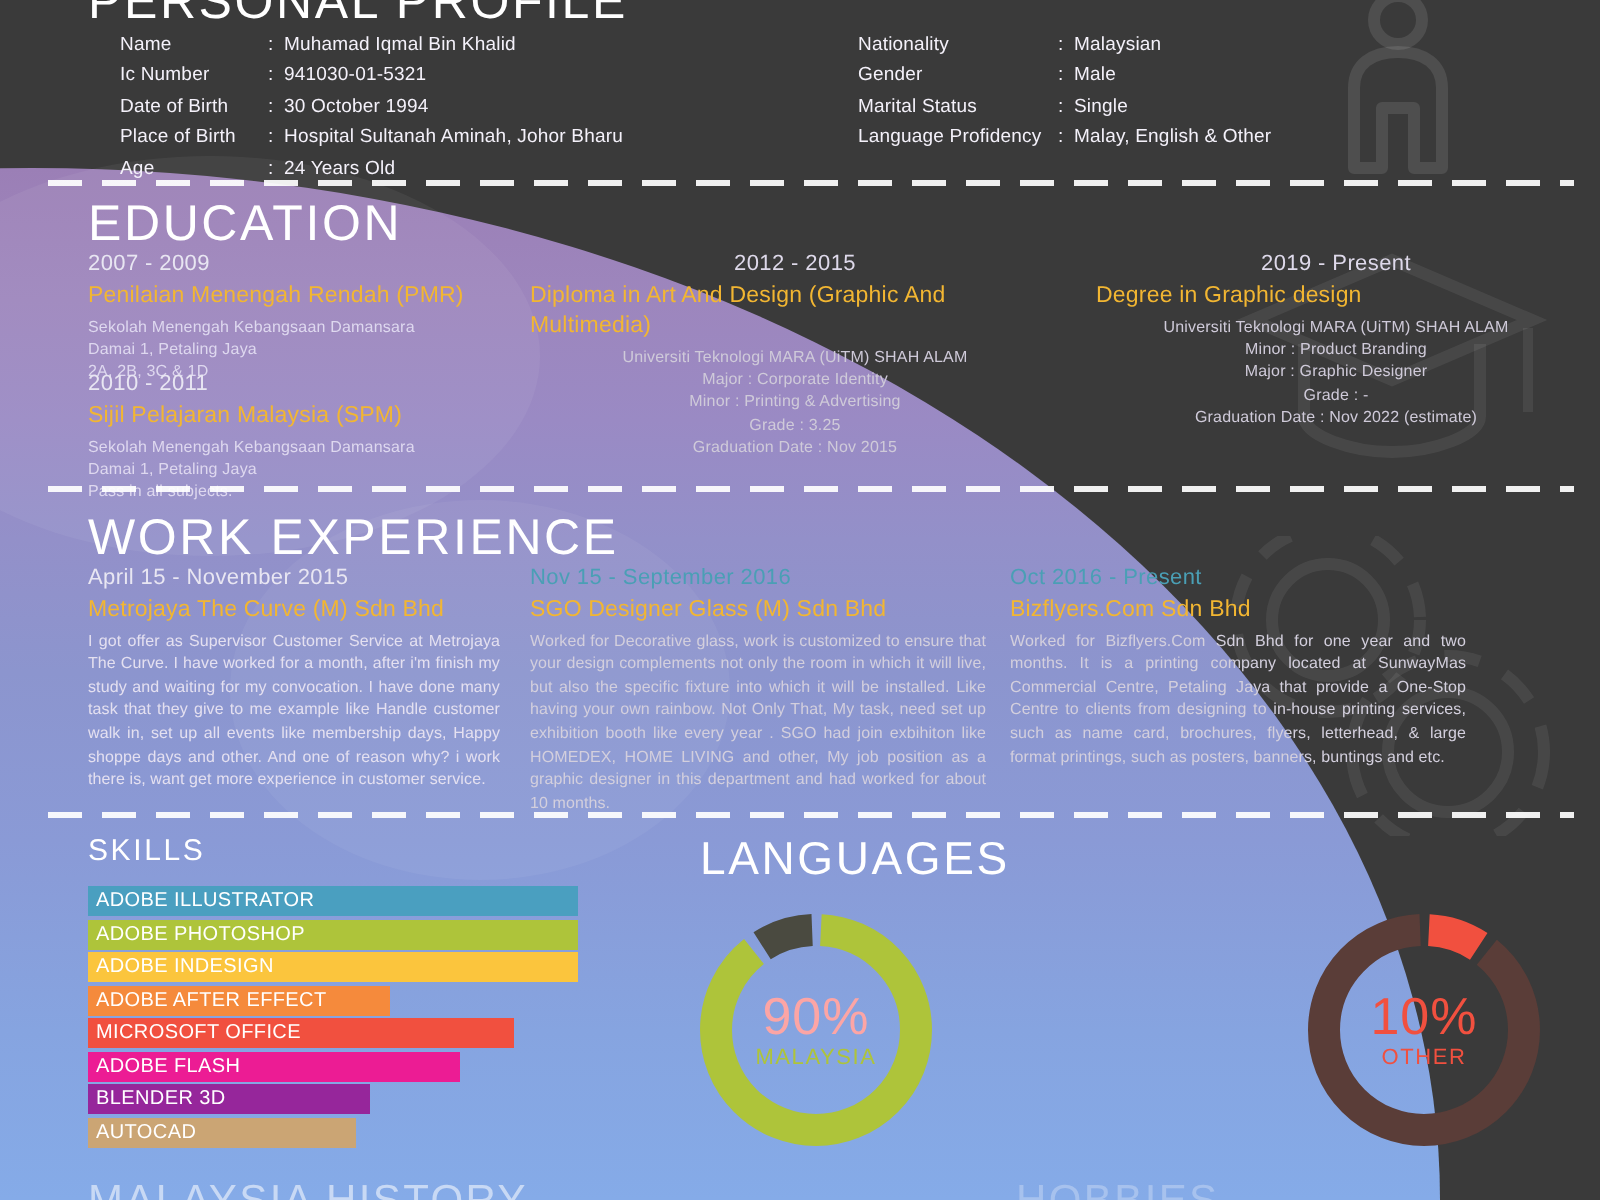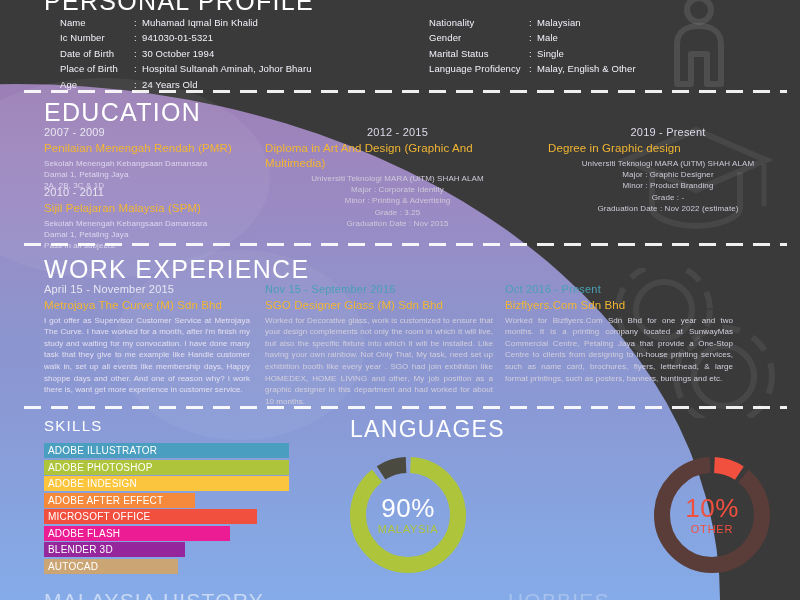--- a/index.html
+++ b/index.html
@@ -214,22 +214,22 @@
     <div class="meta on-dark">Major : Corporate Identity</div>
     <div class="meta on-dark">Minor : Printing &amp; Advertising</div>
     <div class="meta on-dark">Grade : 3.25</div>
     <div class="meta on-dark">Graduation Date : Nov 2015</div>
   </div>
 
   <div class="blk" style="left:548px; top:126px; width:240px;">
     <div class="period dark">2019 - Present</div>
     <div class="org" style="margin-top:1px;">Degree in Graphic design</div>
     <div class="meta on-dark" style="margin-top:2px;">Universiti Teknologi MARA (UiTM) SHAH ALAM</div>
+    <div class="meta on-dark">Minor : Product Branding</div>
     <div class="meta on-dark">Major : Graphic Designer</div>
-    <div class="meta on-dark">Minor : Product Branding</div>
     <div class="meta on-dark">Grade : -</div>
     <div class="meta on-dark">Graduation Date : Nov 2022 (estimate)</div>
   </div>
 
   <div class="divider" style="top:243px;"></div>
 
   <div class="sec-title" style="left:44px; top:257px;">WORK EXPERIENCE</div>
 
   <div class="blk" style="left:44px; top:283px; width:206px;">
     <div class="period">April 15 - November 2015</div>
@@ -298,21 +298,21 @@
 
   <div class="sec-title" style="left:350px; top:418px; font-size:23px;">LANGUAGES</div>
 
   <div id="lang-wrap">
       <div class="donut" style="left: 0px;">
         <svg width="126" height="126" viewBox="0 0 126 126">
           <circle cx="63" cy="63" r="50" fill="none" stroke="#4a4a40" stroke-width="16" stroke-dasharray="26.415926535897924 287.7433388230814" stroke-dashoffset="-285.2433388230814"></circle>
           <circle cx="63" cy="63" r="50" fill="none" stroke="#aec43a" stroke-width="16" stroke-dasharray="277.7433388230814 36.41592653589794" stroke-dashoffset="-2.5"></circle>
         </svg>
         <div class="donut-center">
-          <div class="donut-pct" style="color:#ffffff">90%</div>
+          <div class="donut-pct" style="color:#fca5a5">90%</div>
           <div class="donut-lbl" style="color:#aec43a">MALAYSIA</div>
         </div>
       </div>
       <div class="donut" style="left: 304px;">
         <svg width="126" height="126" viewBox="0 0 126 126">
           <circle cx="63" cy="63" r="50" fill="none" stroke="#5a3d38" stroke-width="16" stroke-dasharray="277.7433388230814 36.41592653589794" stroke-dashoffset="-33.91592653589794"></circle>
           <circle cx="63" cy="63" r="50" fill="none" stroke="#f1503f" stroke-width="16" stroke-dasharray="26.415926535897935 287.7433388230814" stroke-dashoffset="-2.5"></circle>
         </svg>
         <div class="donut-center">
           <div class="donut-pct" style="color:#f1503f">10%</div>

